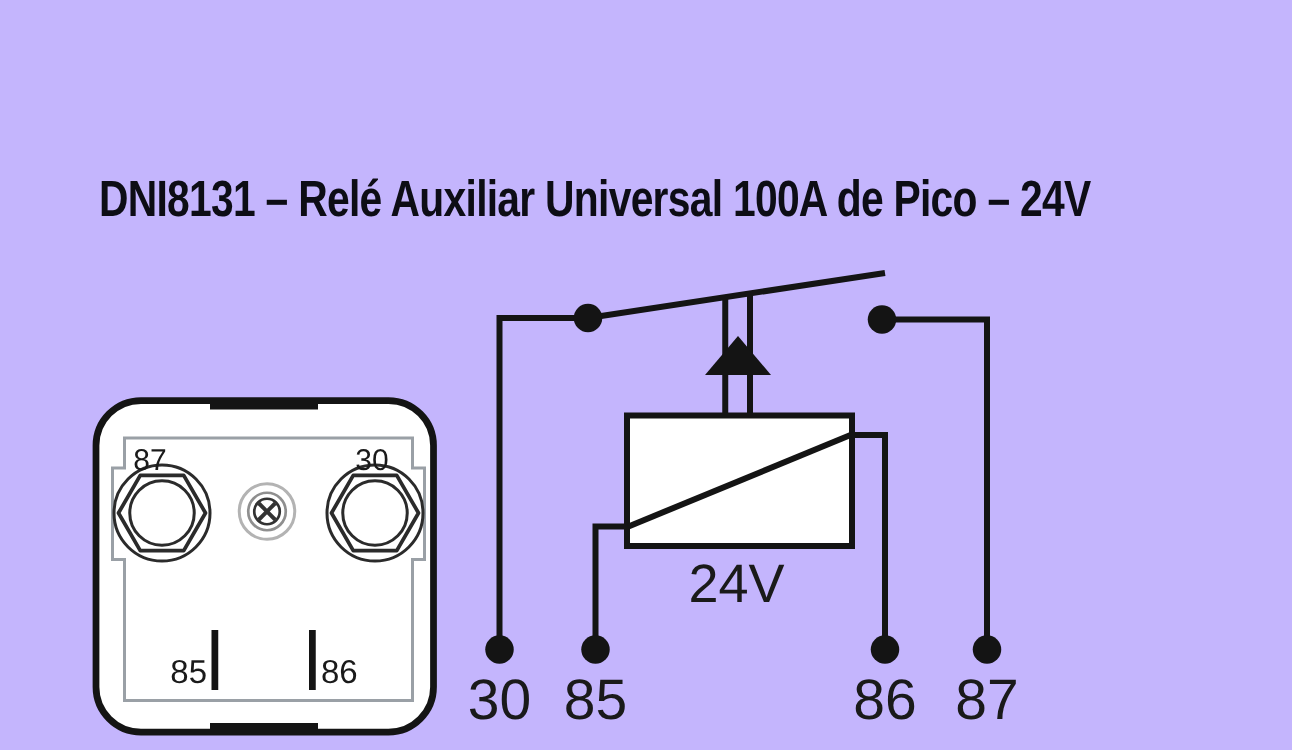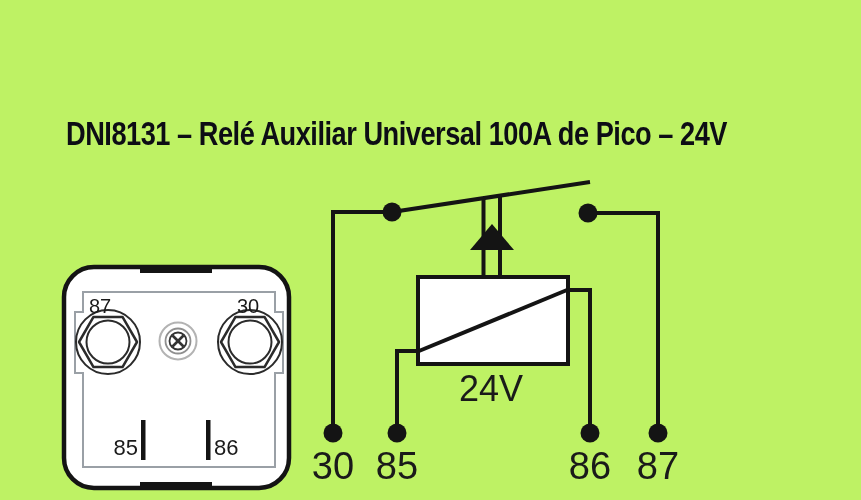--- a/index.html
+++ b/index.html
@@ -1,19 +1,19 @@
 <!DOCTYPE html>
 <html><head>
 <meta charset="utf-8">
 <style>
   html,body{margin:0;padding:0;background:#ffffff;}
   #canvas{
     position:relative;
     width:861px;height:500px;
-    background:#bef264;
+    background:#c4b5fd;
     overflow:hidden;
     font-family:"Liberation Sans", sans-serif;
   }
   #title{
     position:absolute;
     left:66px;top:114px;
     font-size:34px;
     font-weight:700;
     letter-spacing:-0.6px;
     color:#0d0d15;

